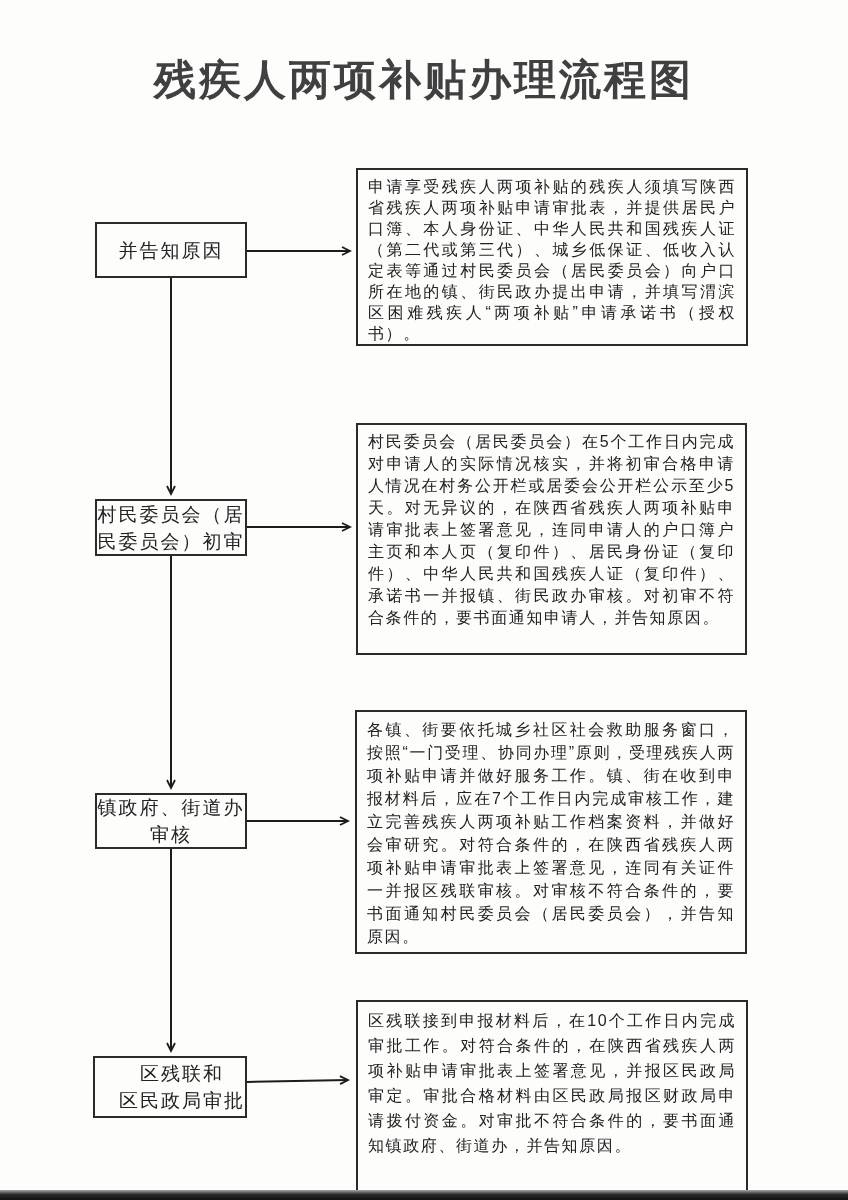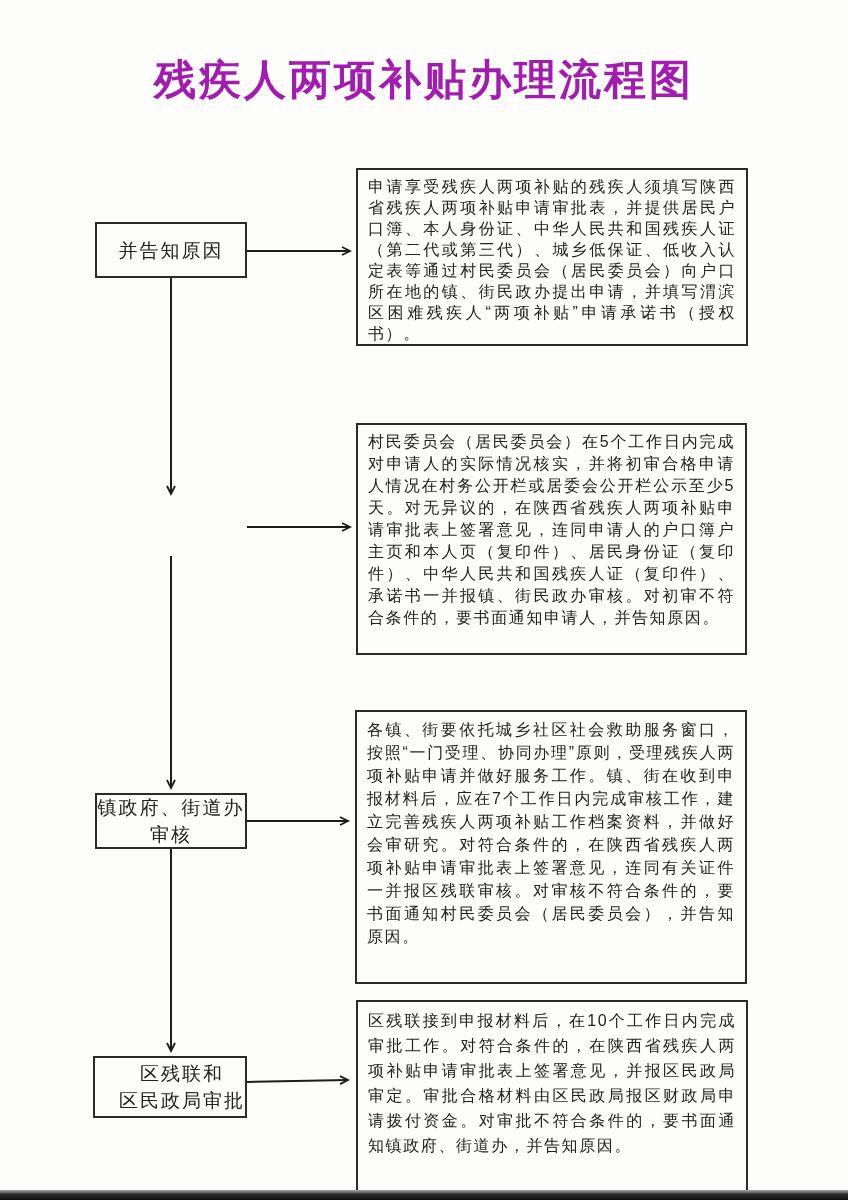--- a/index.html
+++ b/index.html
@@ -13,21 +13,21 @@
     overflow:hidden;
   }
   .title{
     position:absolute;
     top:52px;left:0;width:100%;
     margin:0;
     text-align:center;
     font-size:42px;
     font-weight:900;
     letter-spacing:3px;
-    color:#a21caf;
+    color:#404040;
   }
   .node{
     position:absolute;
     box-sizing:border-box;
     border:2px solid #2b2b2b;
     background:#fdfdfc;
     display:flex;
     align-items:center;
     justify-content:center;
     text-align:center;
@@ -52,21 +52,21 @@
     margin:0;
     font-size:16px;
     letter-spacing:1.6px;
     text-align:justify;
     color:#222;
   }
   .desc-1{left:356px;top:168px;width:392px;height:178px;}
   .desc-1 p{line-height:21px;}
   .desc-2{left:356px;top:423px;width:391px;height:232px;}
   .desc-2 p{line-height:22px;}
-  .desc-3{left:355px;top:710px;width:392px;height:274px;}
+  .desc-3{left:355px;top:710px;width:392px;height:244px;}
   .desc-3 p{line-height:23px;}
   .desc-4{left:356px;top:1000px;width:392px;height:201px;}
   .desc-4 p{line-height:25px;}
   .connectors{
     position:absolute;
     left:0;top:0;width:848px;height:1200px;
     pointer-events:none;
   }
   .scan-edge{
     position:absolute;
@@ -96,20 +96,24 @@
     <line x1="171" y1="849" x2="171" y2="1051" stroke="#1c1c1c" stroke-width="2" marker-end="url(#ah)"></line>
   </svg>
 
   <div class="node node-1">
     <span>并告知原因</span>
   </div>
   <div class="desc desc-1">
     <p>申请享受残疾人两项补贴的残疾人须填写陕西省残疾人两项补贴申请审批表，并提供居民户口簿、本人身份证、中华人民共和国残疾人证（第二代或第三代）、城乡低保证、低收入认定表等通过村民委员会（居民委员会）向户口所在地的镇、街民政办提出申请，并填写渭滨区困难残疾人“两项补贴”申请承诺书（授权书）。</p>
   </div>
 
+  <div class="node node-2">
+    <span>村民委员会（居
+民委员会）初审</span>
+  </div>
   <div class="desc desc-2">
     <p>村民委员会（居民委员会）在5个工作日内完成对申请人的实际情况核实，并将初审合格申请人情况在村务公开栏或居委会公开栏公示至少5天。对无异议的，在陕西省残疾人两项补贴申请审批表上签署意见，连同申请人的户口簿户主页和本人页（复印件）、居民身份证（复印件）、中华人民共和国残疾人证（复印件）、承诺书一并报镇、街民政办审核。对初审不符合条件的，要书面通知申请人，并告知原因。</p>
   </div>
 
   <div class="node node-3">
     <span>镇政府、街道办
 审核</span>
   </div>
   <div class="desc desc-3">
     <p>各镇、街要依托城乡社区社会救助服务窗口，按照“一门受理、协同办理”原则，受理残疾人两项补贴申请并做好服务工作。镇、街在收到申报材料后，应在7个工作日内完成审核工作，建立完善残疾人两项补贴工作档案资料，并做好会审研究。对符合条件的，在陕西省残疾人两项补贴申请审批表上签署意见，连同有关证件一并报区残联审核。对审核不符合条件的，要书面通知村民委员会（居民委员会），并告知原因。</p>

